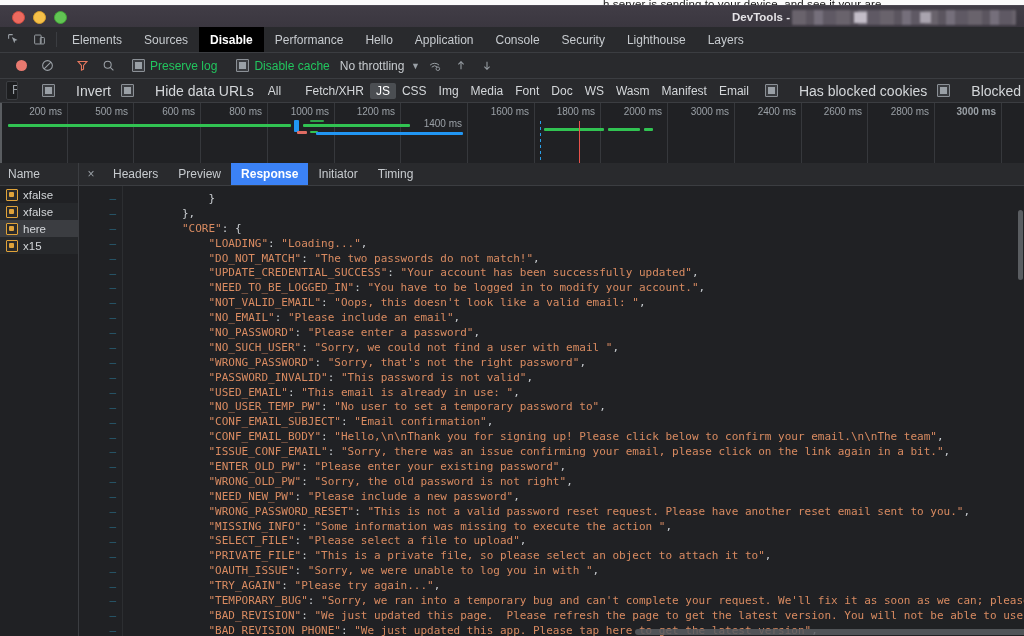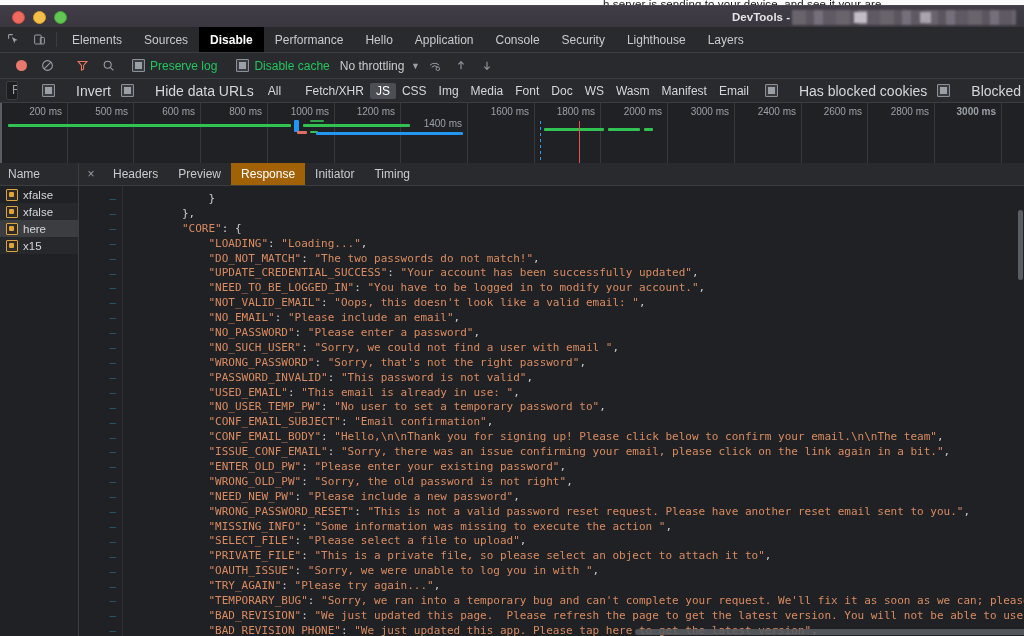--- a/index.html
+++ b/index.html
@@ -129,21 +129,21 @@
   .jsico::after{
     content:"";position:absolute;left:2px;top:2px;width:5px;height:5px;background:#e0a33a;border-radius:1px;
   }
 
   .detail{flex:1;min-width:0;display:flex;flex-direction:column;background:#202124;}
   .dtabs{
     height:22px;background:#292a2d;border-bottom:1px solid #3b3d41;display:flex;align-items:stretch;
   }
   .dclose{width:24px;display:flex;align-items:center;justify-content:center;color:#9aa0a6;font-size:12px;}
   .dtab{padding:0 10px;display:flex;align-items:center;color:#c7cbcf;font-size:12px;}
-  .dtab.active{background:#a16207;color:#fff;font-weight:normal;}
+  .dtab.active{background:#3b82f6;color:#fff;font-weight:bold;}
 
   .codewrap{flex:1;display:flex;min-height:0;position:relative;overflow:hidden;background:#202124;}
   .gutter{
     width:44px;flex:0 0 44px;text-align:right;padding-right:6px;box-sizing:border-box;
     color:#2b6f8a;font-family:"DejaVu Sans Mono",monospace;font-size:11px;line-height:14.9px;
     padding-top:6px;overflow:hidden;background:#202124;border-right:1px solid #2c2e31;
   }
   .gutter div{opacity:.85;}
   .code{
     flex:1;min-width:0;overflow:hidden;padding-top:6px;padding-left:6px;

